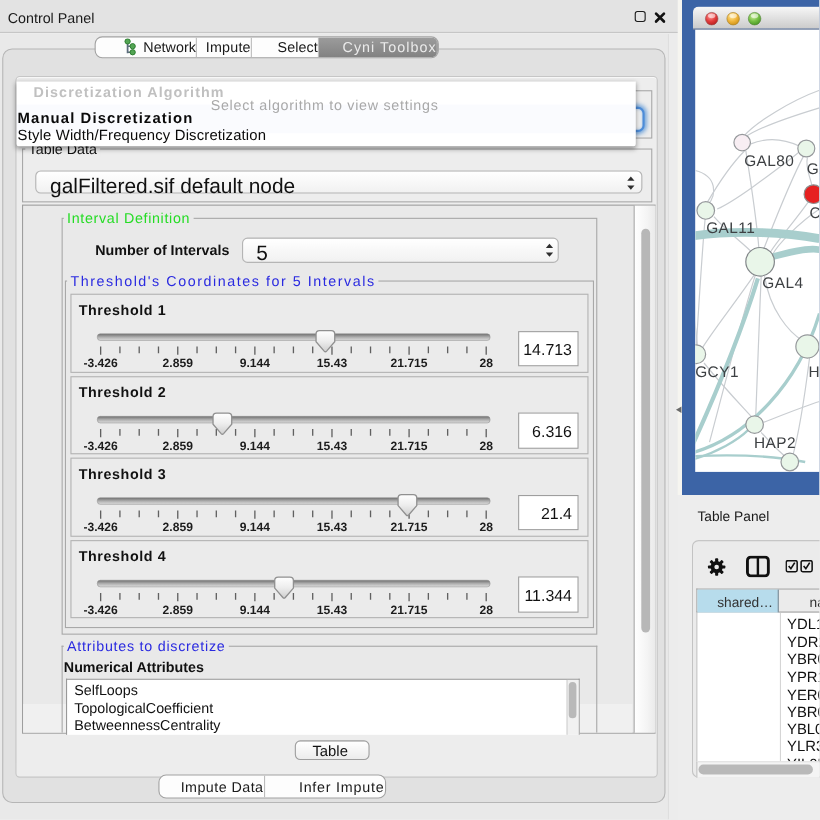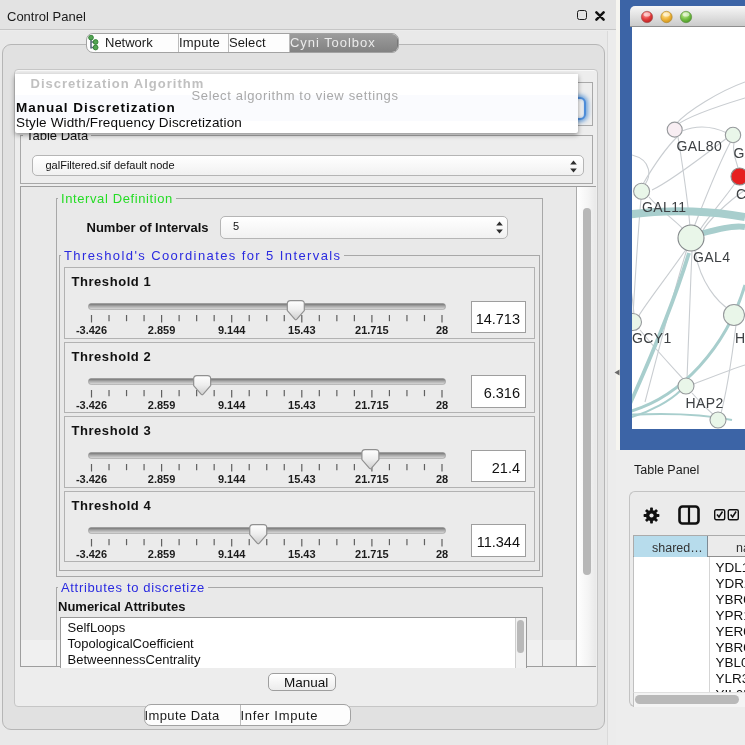--- a/index.html
+++ b/index.html
@@ -1,26 +1,26 @@
 <!DOCTYPE html>
 <html><head><meta charset="utf-8">
 <style>
 * { margin:0; padding:0; box-sizing:border-box; }
 html,body { width:745px; height:745px; overflow:hidden; }
 body { position:relative; background:#ededed; font-family:"Liberation Sans", sans-serif; }
 .abs { position:absolute; }
 .b13 { position:absolute; font-size:13px; font-weight:bold; color:#111; white-space:nowrap; }
-.r13 { position:absolute; font-size:11px; color:#111; white-space:nowrap;text-align:center; }
+.r13 { position:absolute; font-size:19px; color:#111; white-space:nowrap;text-align:center; }
 .thrpanel { position:absolute; border:1px solid #b2b2b2; background:#ebebeb; }
 .vbox { position:absolute; width:55.5px; height:32.5px; background:#fff; border:1px solid #9e9e9e; }
 .vbox span { position:absolute; right:5px; top:9px; font-size:14.5px; color:#111; }
 .group { position:absolute; border:1px solid #a8a8a8; }
 .glabel { position:absolute; font-size:13px; white-space:nowrap; background:#e9e9e9; padding:0 3px; }
 .seg { position:absolute; display:flex; background:#fdfdfd; border:1px solid #a2a2a2; border-radius:7px; overflow:hidden; }
-.seg > div { display:flex; align-items:center; justify-content:flex-start; font-size:13px; color:#1a1a1a; border-right:1px solid #bcbcbc; white-space:nowrap; }
+.seg > div { display:flex; align-items:center; justify-content:flex-end; font-size:13px; color:#1a1a1a; border-right:1px solid #bcbcbc; white-space:nowrap; }
 .seg > div:last-child { border-right:none; }
 .seg > div.sel { background:linear-gradient(#9c9c9c,#828282); color:#ebebeb; border-right:1px solid #787878; }
 .combo { position:absolute; background:linear-gradient(#ffffff,#f1f1f1); border:1px solid #b5b5b5; border-radius:5px; }
 </style></head>
 <body>
 
 <div class="abs" style="left:0;top:0;width:616px;height:745px;background:#ececec"></div>
 <div class="abs" style="left:607px;top:31px;width:1px;height:714px;background:#dadada"></div>
 <div class="abs" style="left:616px;top:0;width:5px;height:450px;background:#f6f5f0"></div>
 
@@ -285,21 +285,21 @@
 <div class="glabel" style="left:58px;top:580px;color:#2a2ae0;letter-spacing:0.67px">Attributes to discretize</div>
 <div class="b13" style="left:58px;top:599px">Numerical Attributes</div>
 <div class="abs" style="left:59.5px;top:617px;width:467px;height:51px;background:#fff;border:1px solid #999;border-bottom:none;overflow:hidden">
   <div style="position:absolute;left:7px;top:1.5px;font-size:13px;color:#111;line-height:16px">SelfLoops<br>TopologicalCoefficient<br>BetweennessCentrality</div>
   <div style="position:absolute;right:0;top:0;width:11px;height:51px;background:#f1f1f1;border-left:1px solid #cfcfcf"></div>
   <div style="position:absolute;right:1.5px;top:2px;width:7.5px;height:33px;background:#b9b9b9;border-radius:4px"></div>
 </div>
 
 
 <div class="abs" style="left:268px;top:672.5px;width:68px;height:18.5px;background:linear-gradient(#ffffff,#ececec);border:1px solid #9e9e9e;border-radius:5px"></div>
-<div class="abs" style="left:284px;top:674.5px;font-size:13.5px;font-weight:500;color:#111">Manual</div>
+<div class="abs" style="left:284px;top:674.5px;font-size:13.5px;font-weight:500;color:#111">Table</div>
 
 
 <div class="seg" style="left:143.5px;top:704px;height:22px">
   <div style="width:96px;letter-spacing:0.4px">Impute Data</div>
   <div style="width:109px;letter-spacing:0.7px">Infer Impute</div>
 </div>
 
 
 <div class="abs" style="left:14.5px;top:74px;width:563.5px;height:59px;background:#fff;box-shadow:0 2px 5px rgba(0,0,0,0.4);border-radius:0 0 2px 2px"></div>
 <div class="abs" style="left:14.5px;top:95px;width:563.5px;height:26px;background:rgba(130,170,225,0.045)"></div>

